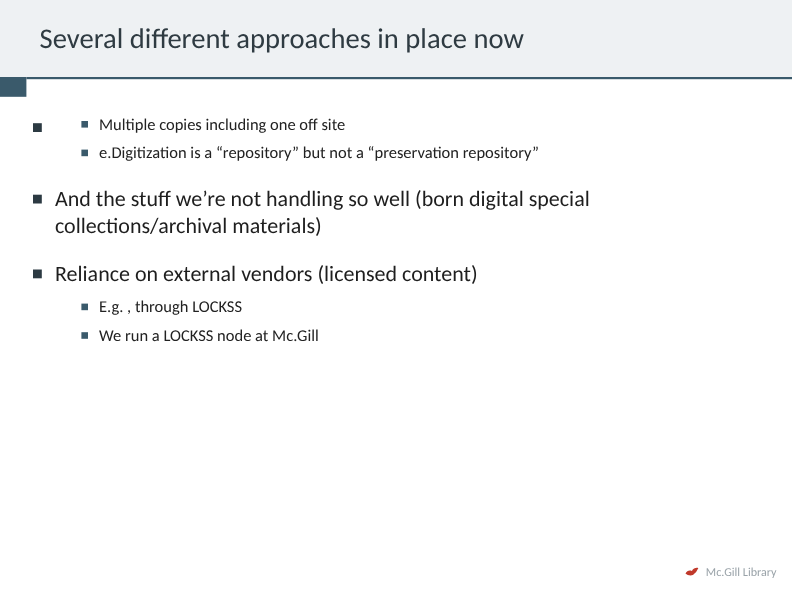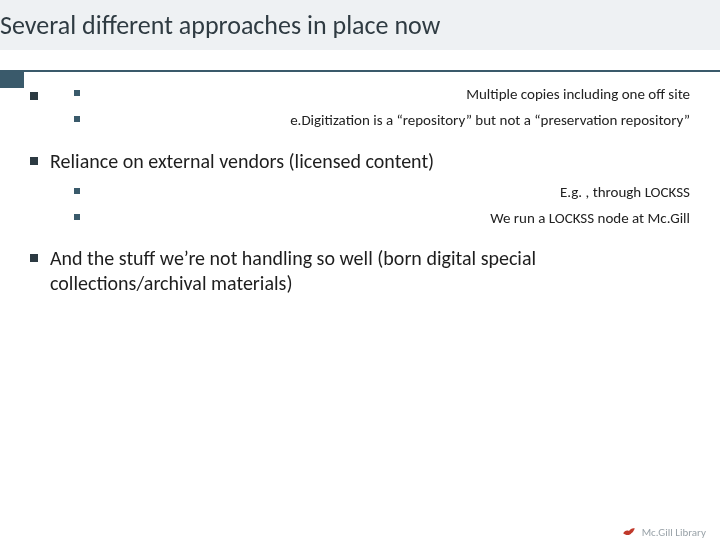--- a/index.html
+++ b/index.html
@@ -12,24 +12,25 @@
     color: #222;
     overflow: hidden;
   }
   .slide {
     width: 720px;
     height: 540px;
     position: relative;
     box-sizing: border-box;
   }
   .title-band {
-    height: 50px;
+    height: 70px;
     background: #eef1f3;
     display: flex;
     align-items: center;
+    padding-left: 36px;
     box-sizing: border-box;
   }
   .title-band h1 {
     font-size: 26px;
     font-weight: 400;
     color: #2f3b42;
     margin: 0;
   }
   .accent-bar {
     position: absolute;
@@ -70,42 +71,41 @@
     left: 0;
     top: 8px;
     width: 8px;
     height: 8px;
     background: #2c3a42;
   }
   ul.sub {
     list-style: none;
     padding: 0;
     margin: 8px 0 0 24px;
-    text-align: right;
   }
   ul.sub > li {
     position: relative;
     padding-left: 16px;
     margin-bottom: 6px;
     font-size: 15px;
     line-height: 1.35;
     color: #222;
   }
   ul.sub > li::before {
     content: "";
     position: absolute;
     left: 0;
     top: 6px;
     width: 6px;
     height: 6px;
     background: #3a5a6b;
   }
   .footer {
     position: absolute;
-    bottom: 0;
+    bottom: 12px;
     right: 14px;
     display: flex;
     align-items: center;
     gap: 6px;
     color: #9aa3a9;
     font-size: 11px;
   }
   .footer svg {
     width: 14px;
     height: 12px;
@@ -131,33 +131,33 @@
           <li>
             <span>Multiple copies including one off site</span>
           </li>
           <li>
             <span>e.Digitization is a “repository” but not a “preservation repository”</span>
           </li>
         </ul>
       </li>
 
       <li>
+        <span>And the stuff we’re not handling so well (born digital special collections/archival materials)</span>
+      </li>
+
+      <li>
         <span>Reliance on external vendors (licensed content)</span>
         <ul class="sub">
           <li>
             <span>E.g. , through LOCKSS</span>
           </li>
           <li>
             <span>We run a LOCKSS node at Mc.Gill</span>
           </li>
         </ul>
-      </li>
-
-      <li>
-        <span>And the stuff we’re not handling so well (born digital special collections/archival materials)</span>
       </li>
 
     </ul>
   </div>
 
   <div class="footer">
     <span>
       <svg viewBox="0 0 24 20">
         <path d="M2 14 C4 10 8 8 12 10 C14 6 20 4 22 6 C20 8 20 12 16 14 C14 18 6 18 2 14 Z" fill="#c0392b"></path>
       </svg>

